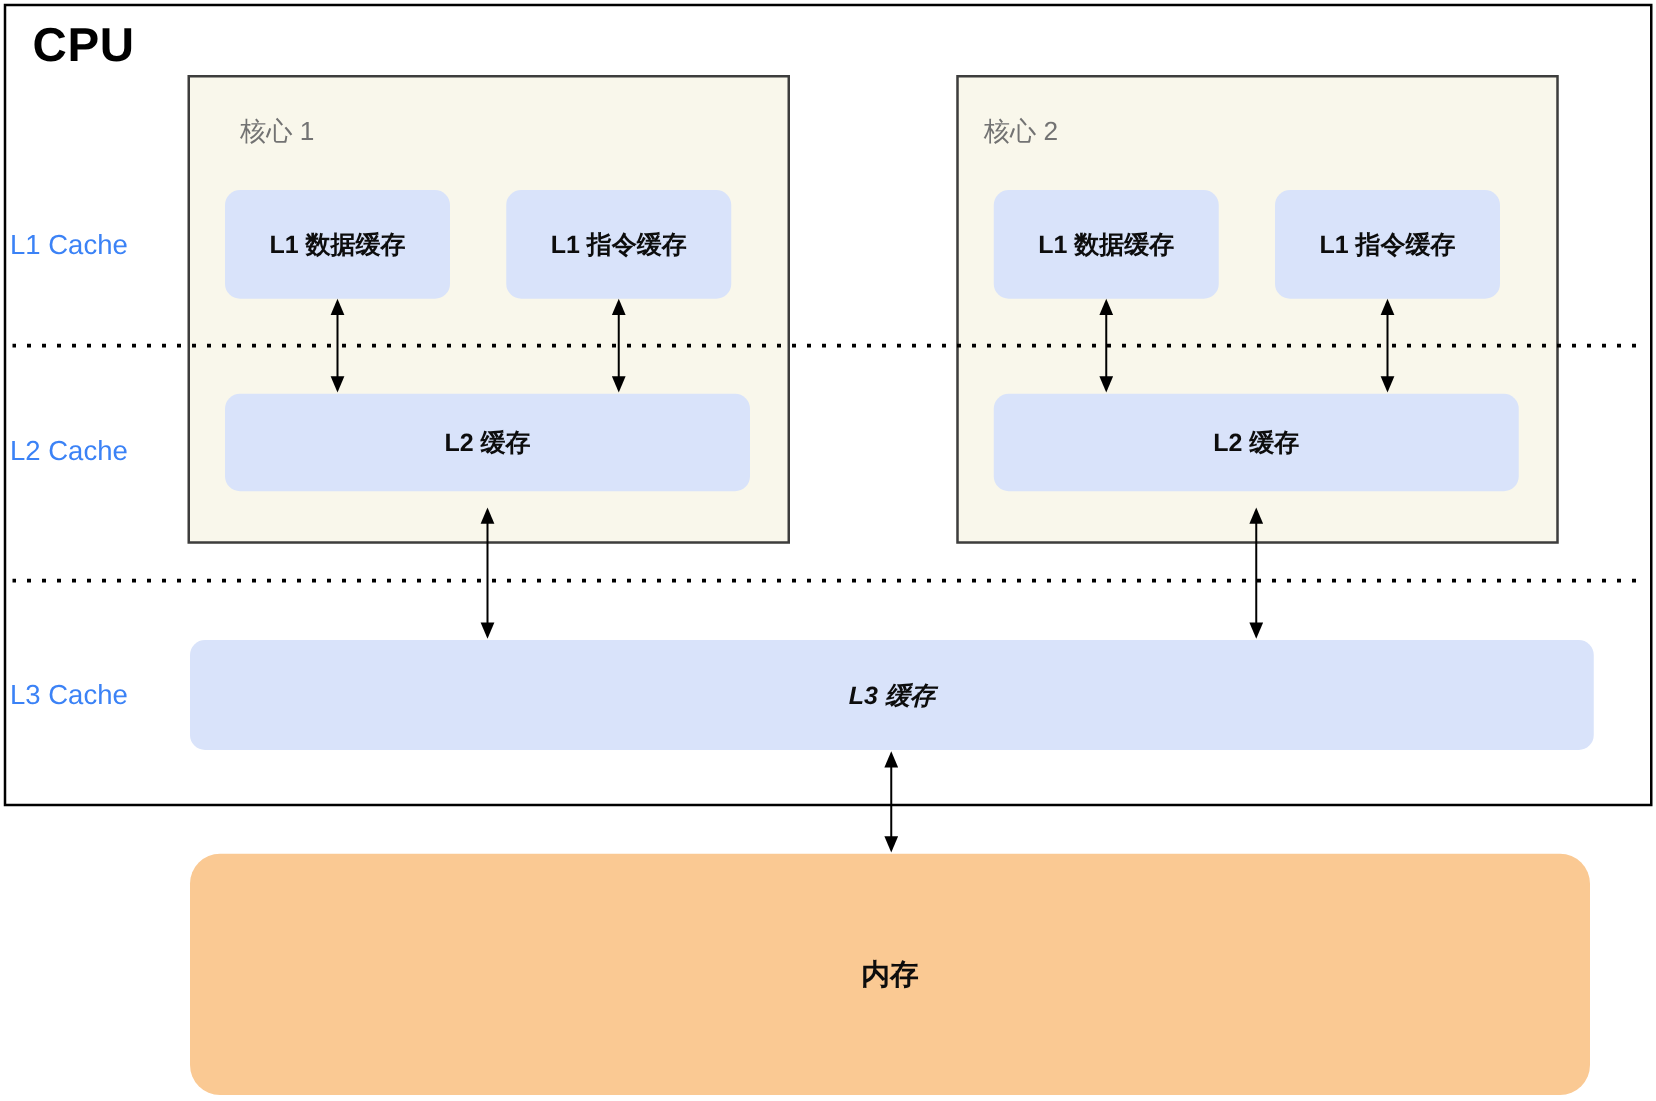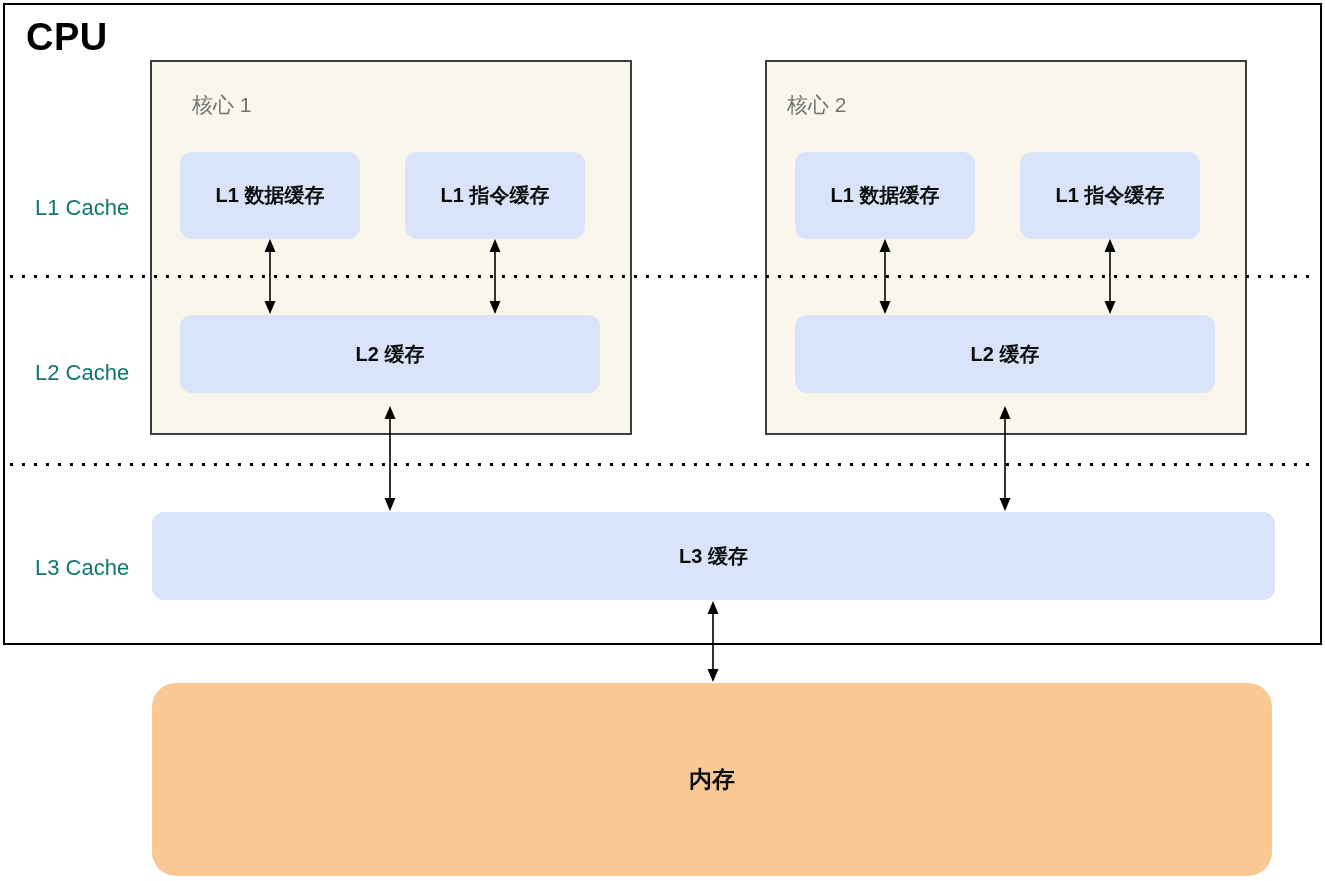--- a/index.html
+++ b/index.html
@@ -29,26 +29,25 @@
   .cpu-title {
     left: 26px; top: 16px;
     font-size: 38px;
     font-weight: bold;
     letter-spacing: 0.5px;
     z-index: 5;
   }
 
   
   .row-label {
-    left: 35px;
+    left: 8px;
     width: 120px;
     font-size: 22px;
-    color: #0f766e;
+    color: #3b82f6;
     z-index: 5;
-    margin-top: 12px;
   }
 
   
   .core-box {
     width: 482px; height: 375px;
     top: 60px;
     background: var(--core-bg, #F9F7EB);
     border: 2px solid #3d3d3d;
     box-sizing: border-box;
     z-index: 2;
@@ -71,20 +70,21 @@
     font-weight: bold;
     color: #0d0d0d;
     z-index: 3;
   }
   .l1-node { top: 152px; width: 180px; height: 87px; }
   .l2-node { top: 315px; width: 420px; height: 78px; }
   .l3-node {
     left: 152px; top: 512px;
     width: 1123px; height: 88px;
     border-radius: 12px;
+    font-style: italic;
   }
 
   
   .memory-node {
     left: 152px; top: 683px;
     width: 1120px; height: 193px;
     background: var(--memory-fill, #FAC993);
     border-radius: 24px;
     display: flex;
     align-items: center;

